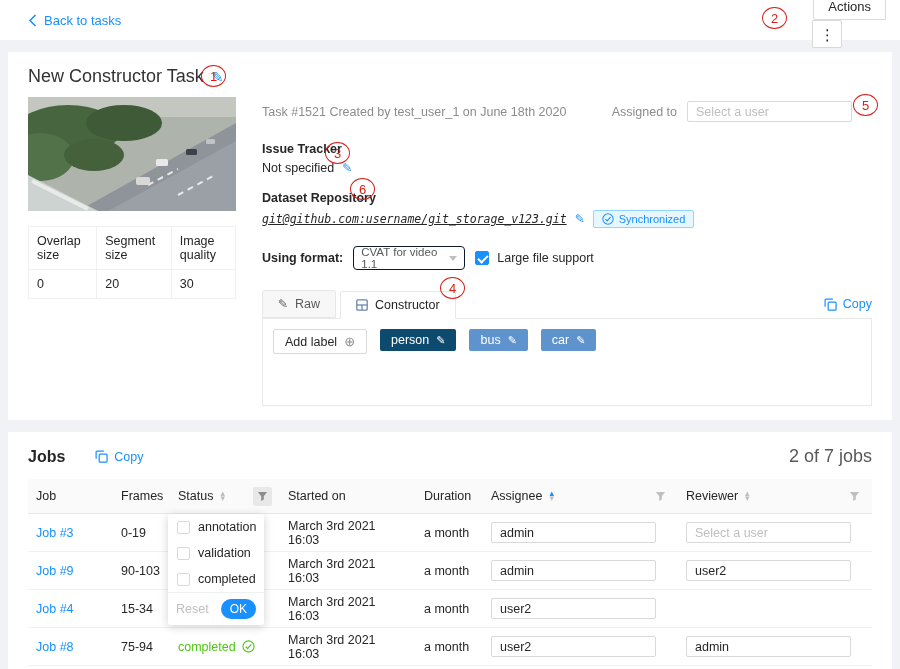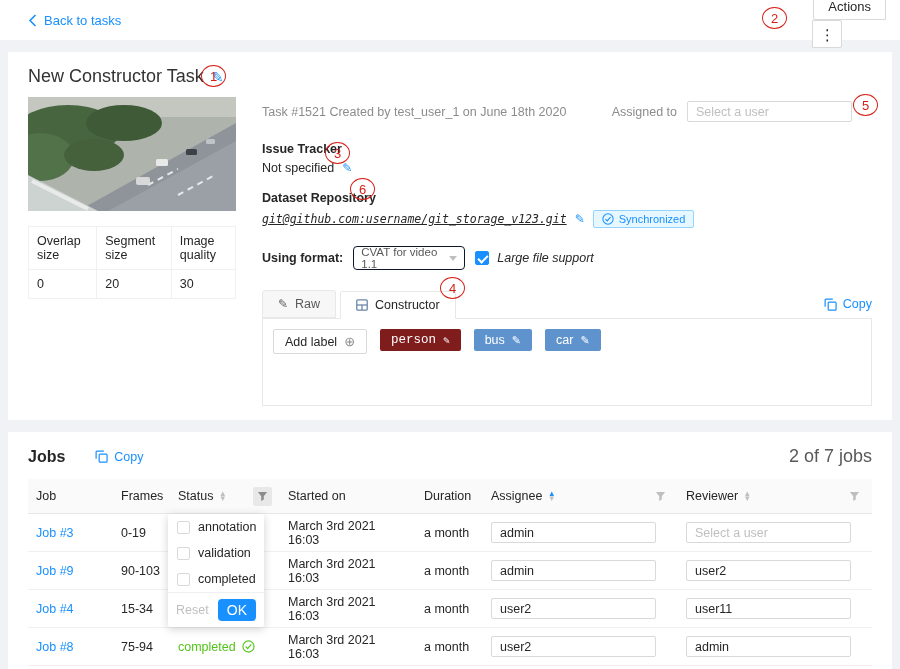--- a/index.html
+++ b/index.html
@@ -41,32 +41,32 @@
   .repo-text { font-family:"DejaVu Sans Mono", monospace; font-style:italic; font-size:11.5px;text-decoration:underline; }
   .sync-badge { display:inline-flex; align-items:center; gap:5px; border:1px solid #91d5ff; background:#e6f7ff; color:#1890ff; font-size:11px; padding:2px 8px; border-radius:2px; }
   .format-row { display:flex; align-items:center; gap:10px; margin-top:18px; }
   .format-label { font-weight:bold; font-size:12.5px; }
   .select-box { width:112px; height:24px; border:1px solid #0f172a; border-radius:4px; display:flex; align-items:center; justify-content:space-between; padding:0 7px; font-size:11.5px; color:#595959; cursor:pointer; }
   .caret-down { width:0; height:0; border-left:4px solid transparent; border-right:4px solid transparent; border-top:5px solid #bfbfbf; }
   .checkbox { width:14px; height:14px; border-radius:2px; flex:none; position:relative; cursor:pointer; }
   .checkbox.checked { background:#1890ff; border:1px solid #1890ff; }
   .checkbox.checked::after { content:""; position:absolute; left:4px; top:1px; width:4px; height:8px; border-right:2px solid #fff; border-bottom:2px solid #fff; transform:rotate(45deg); }
   .checkbox.empty { background:#fff; border:1px solid #d9d9d9; }
-  .lfs { display:flex; align-items:center; gap:8px; font-size:12.5px;font-style:italic; }
+  .lfs { display:flex; align-items:center; gap:8px; font-size:12.5px; }
   .tabs-row { display:flex; align-items:flex-end; margin-top:20px; position:relative; z-index:2; }
   .tab { display:flex; align-items:center; gap:7px; font-size:12.5px; padding:6px 15px; border:1px solid #e8e8e8; border-radius:3px 3px 0 0; cursor:pointer; }
   .tab.inactive { background:#f7f7f7; color:#595959; }
   .tab.active { background:#fff; border-bottom:1px solid #fff; margin-bottom:-1px; margin-left:4px; color:#262626; }
   .copy-link { margin-left:auto; display:flex; align-items:center; gap:6px; color:#1890ff; font-size:12.5px; cursor:pointer; align-self:center; }
   .label-panel { border:1px solid #e8e8e8; height:88px; padding:10px 10px; display:flex; align-items:flex-start; gap:13px; }
   .add-label-btn { display:flex; align-items:center; gap:7px; border:1px solid #d9d9d9; background:#fff; border-radius:2px; padding:4px 11px; font-size:12.5px; cursor:pointer; font-family:inherit; color:#262626; }
   .plus-circle { color:#8c8c8c; font-size:13px; }
   .chip { display:flex; align-items:center; gap:7px; color:#fff; border-radius:2px; padding:4px 11px; font-size:12.5px; cursor:pointer; }
   .chip .pencil { color:#fff; font-size:11px; }
-  .chip.red { background:#7f1d1d;font-family:Liberation Mono, monospace; }
+  .chip.red { background:#0c4a6e; }
   .chip.blue { background:#5f93ce; }
   
   .jobs-card { height:420px; }
   .jobs-head { display:flex; align-items:center; gap:30px; }
   .jobs-title { font-size:16px; font-weight:bold; }
   .jobs-count { margin-left:auto; font-size:18px; color:#595959;text-align:right; }
   .jtable { margin-top:12px; }
   .jrow { display:grid; grid-template-columns:85px 57px 110px 136px 67px 195px 1fr; align-items:center; }
   .jrow > div { padding:0 8px; font-size:12.5px; display:flex; align-items:center; gap:4px; }
   .jhead { background:#fafafa; height:35px; border-bottom:1px solid #e8e8e8; }
@@ -78,21 +78,21 @@
   .push-right { margin-left:auto; }
   .funnel-wrap { cursor:pointer; display:flex; align-items:center; padding:4px; border-radius:2px; }
   .funnel-wrap.hovered { background:#e8e8e8; }
   .status-completed { color:#52c41a; display:flex; align-items:center; gap:6px; }
   
   .filter-dropdown { position:absolute; left:168px; top:514px; width:96px; background:#fff; border-radius:2px; box-shadow:0 2px 10px rgba(0,0,0,.18); z-index:10; }
   .filter-item { display:flex; align-items:center; gap:8px; padding:6px 9px; font-size:12.5px; cursor:pointer; }
   .filter-item .checkbox { width:13px; height:13px; }
   .filter-footer { display:flex; justify-content:space-between; border-top:1px solid #f0f0f0; padding:6px 8px; }
   .reset-btn { color:#bfbfbf; font-size:12.5px; background:none; border:none; cursor:default; font-family:inherit; }
-  .ok-btn { background:#1890ff; color:#fff; border:none; border-radius:4px; font-size:14px; padding:3px 9px; cursor:pointer; font-family:inherit; }
+  .ok-btn { background:#1890ff; color:#fff; border:none; border-radius:10px; font-size:12px; padding:3px 9px; cursor:pointer; font-family:inherit; }
   
   .ann { position:absolute; border:1.6px solid #d62018; color:#d62018; border-radius:50%; width:25px; height:22px; display:flex; align-items:center; justify-content:center; font-size:13px; z-index:20; }
 </style>
 </head>
 <body>
 
 <div class="topbar">
   <a class="back-link">
     <svg width="9" height="13" viewBox="0 0 9 13">
         <polyline points="7.5,1 2,6.5 7.5,12" fill="none" stroke="#1890ff" stroke-width="1.6"></polyline>
@@ -318,23 +318,20 @@
       <div>
           <a class="job-link">Job #4</a>
         </div>
       <div>15-34</div>
       <div></div>
       <div>March 3rd 2021 16:03</div>
       <div>a month</div>
       <div>
           <input class="ant-input" value="user2" style="">
         </div>
-      <div>
-          <input class="ant-input" value="user11" style="">
-        </div>
     </div>
 
     <div class="jrow jbody-row">
       <div>
           <a class="job-link">Job #8</a>
         </div>
       <div>75-94</div>
       <div>
         <span class="status-completed">
           <span>completed</span>

